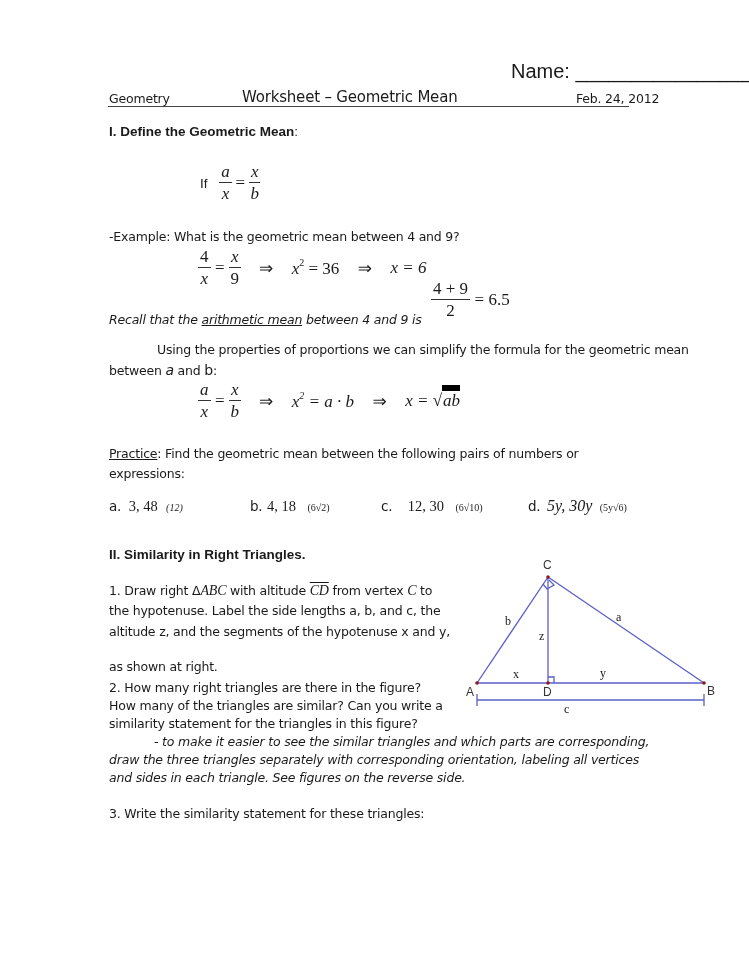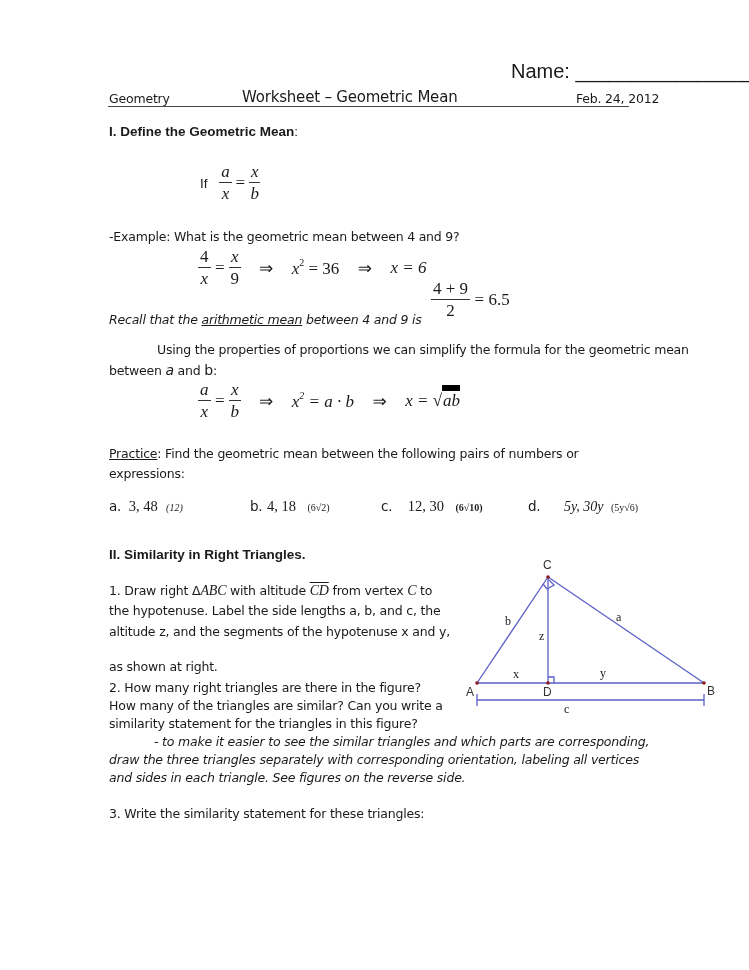--- a/index.html
+++ b/index.html
@@ -110,25 +110,25 @@
   <span class="small it" style="margin-left:4px;">(12)</span>
 </div>
 <div class="abs" style="left:250px; top:497px;">
   <span class="calibri" style="font-size:13.5px;">b.</span>
   <span class="serif" style="font-size:14.5px;">4, 18</span>
   <span class="small" style="margin-left:7px;">(6√2)</span>
 </div>
 <div class="abs" style="left:381px; top:497px;">
   <span class="calibri" style="font-size:13.5px;">c.</span>
   <span class="serif" style="font-size:14.5px; margin-left:11px;">12, 30</span>
-  <span class="small" style="margin-left:7px;font-weight:bold;">(6√10)</span>
+  <span class="small" style="margin-left:7px;">(6√10)</span>
 </div>
 <div class="abs" style="left:528px; top:497px;">
   <span class="calibri" style="font-size:13.5px;">d.</span>
-  <span class="serif it" style="font-size:14px; margin-left:19px;">5y, 30y</span>
+  <span class="serif it" style="font-size:16px; margin-left:2px;">5y, 30y</span>
   <span class="small" style="margin-left:3px;">(5y√6)</span>
 </div>
 
 <div class="abs b" style="left:109px; top:547px; font-size:13.5px;">II.  Similarity in Right Triangles.</div>
 
 <div class="abs calibri" style="left:109px; top:583px;">
   <span>1.  Draw right Δ</span><span class="serif it" style="font-size:14px;">ABC</span><span> with altitude </span><span class="serif it ov" style="font-size:14px;">CD</span><span> from vertex </span><span class="serif it" style="font-size:14px;">C</span><span> to</span>
 </div>
 <div class="abs calibri" style="left:109px; top:603px;">the hypotenuse.  Label the side lengths a, b, and c, the</div>
 <div class="abs calibri" style="left:109px; top:624px;">altitude z, and the segments of the hypotenuse x and y,</div>

